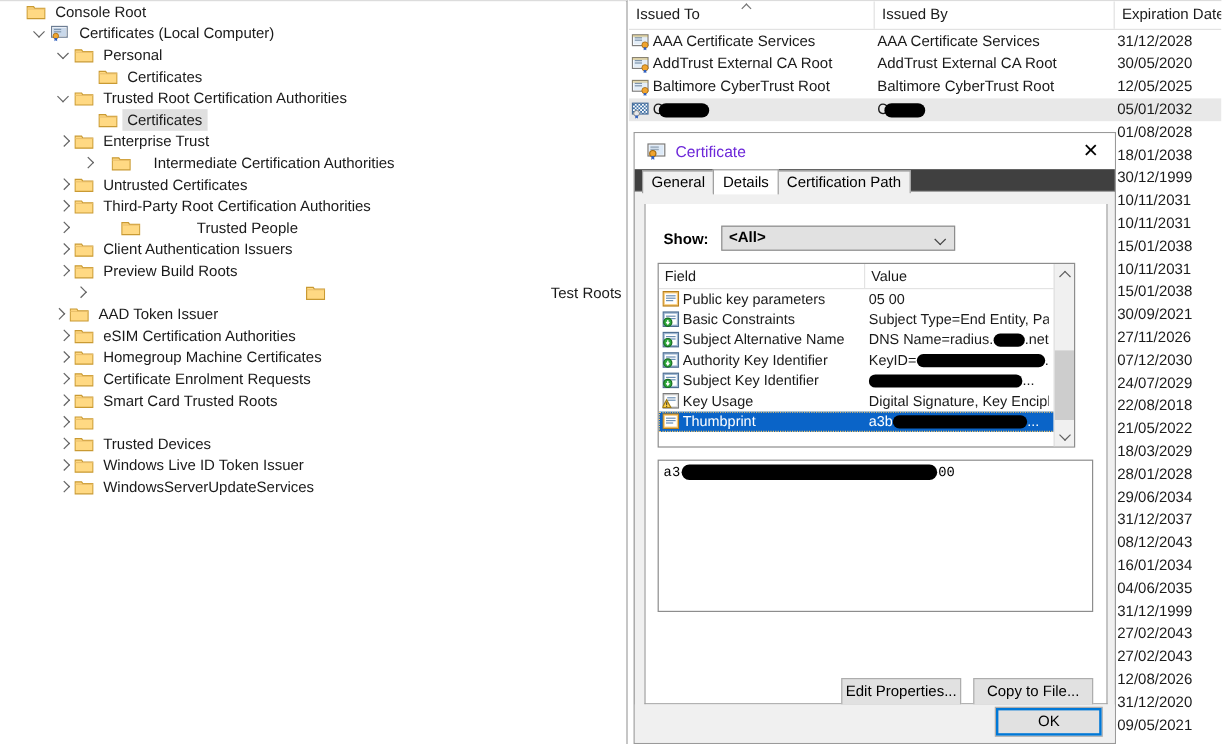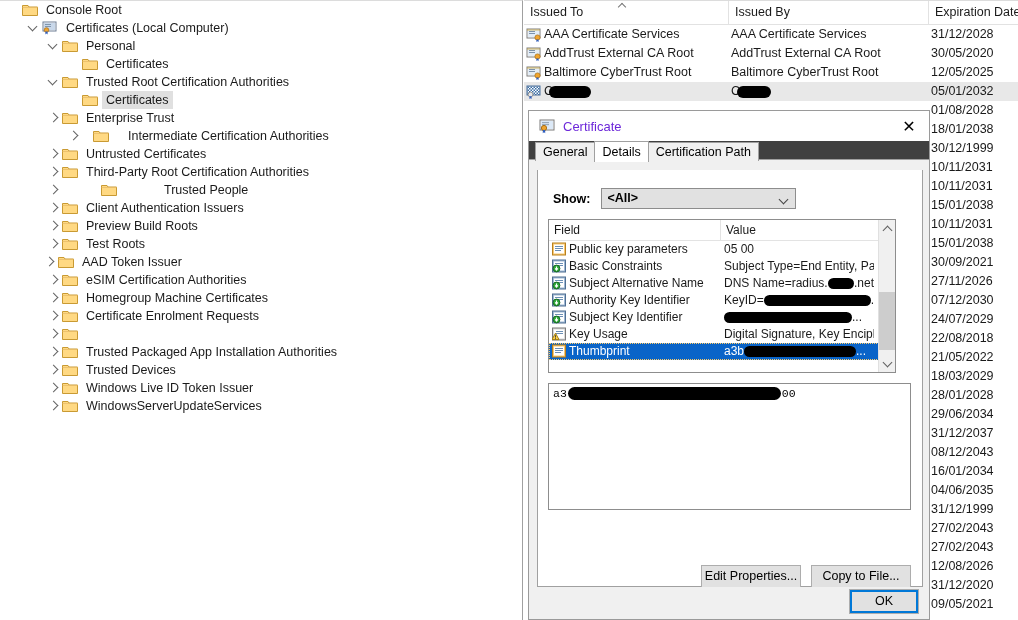--- a/index.html
+++ b/index.html
@@ -311,21 +311,21 @@
   }
   #footer {
     position: absolute;
     left: 0; bottom: 0;
     width: 400px; height: 32px;
     background: #f0f0f0;
   }
   #ok-button {
     position: absolute;
     right: 10px; top: 2px;
-    width: 70px; height: 25px;
+    width: 90px; height: 25px;
     background: #e1e1e1;
     border: 1px solid #adadad;
     outline: 2px solid #0078d7;
     outline-offset: -3px;
     font-size: 12.5px;
     line-height: 23px;
     text-align: center;
     color: #000;
     cursor: default;
   }
@@ -464,21 +464,21 @@
         <div class="tree-row" style="padding-left: 46px;">
           <span class="chev collapsed"></span>
           <span class="folder-ico">
             <svg width="16" height="14" viewBox="0 0 16 14">
               <path d="M0.5 2.5 L0.5 12.5 L15.5 12.5 L15.5 4 L7 4 L6 2.5 Z" fill="#ffd983" stroke="#c99a33" stroke-width="1"></path>
               <path d="M0.5 4.5 L15.5 4.5" stroke="#e8bc68" stroke-width="0.8"></path>
             </svg>
           </span>
           <span class="tree-label">Preview Build Roots</span>
         </div>
-        <div class="tree-row" style="padding-left: 46px;">
+        <div class="tree-row" style="padding-left: 60px; justify-content: space-between;">
           <span class="chev collapsed"></span>
           <span class="folder-ico">
             <svg width="16" height="14" viewBox="0 0 16 14">
               <path d="M0.5 2.5 L0.5 12.5 L15.5 12.5 L15.5 4 L7 4 L6 2.5 Z" fill="#ffd983" stroke="#c99a33" stroke-width="1"></path>
               <path d="M0.5 4.5 L15.5 4.5" stroke="#e8bc68" stroke-width="0.8"></path>
             </svg>
           </span>
           <span class="tree-label">Test Roots</span>
         </div>
         <div class="tree-row" style="padding-left: 42px;">
@@ -522,30 +522,30 @@
           <span class="tree-label">Certificate Enrolment Requests</span>
         </div>
         <div class="tree-row" style="padding-left: 46px;">
           <span class="chev collapsed"></span>
           <span class="folder-ico">
             <svg width="16" height="14" viewBox="0 0 16 14">
               <path d="M0.5 2.5 L0.5 12.5 L15.5 12.5 L15.5 4 L7 4 L6 2.5 Z" fill="#ffd983" stroke="#c99a33" stroke-width="1"></path>
               <path d="M0.5 4.5 L15.5 4.5" stroke="#e8bc68" stroke-width="0.8"></path>
             </svg>
           </span>
-        </div>
-        <div class="tree-row" style="padding-left: 46px;">
-          <span class="chev collapsed"></span>
-          <span class="folder-ico">
-            <svg width="16" height="14" viewBox="0 0 16 14">
-              <path d="M0.5 2.5 L0.5 12.5 L15.5 12.5 L15.5 4 L7 4 L6 2.5 Z" fill="#ffd983" stroke="#c99a33" stroke-width="1"></path>
-              <path d="M0.5 4.5 L15.5 4.5" stroke="#e8bc68" stroke-width="0.8"></path>
-            </svg>
-          </span>
-          <span class="tree-label">Trusted Packaged App Installation Authorities</span>
+          <span class="tree-label">Smart Card Trusted Roots</span>
+        </div>
+        <div class="tree-row" style="padding-left: 46px;">
+          <span class="chev collapsed"></span>
+          <span class="folder-ico">
+            <svg width="16" height="14" viewBox="0 0 16 14">
+              <path d="M0.5 2.5 L0.5 12.5 L15.5 12.5 L15.5 4 L7 4 L6 2.5 Z" fill="#ffd983" stroke="#c99a33" stroke-width="1"></path>
+              <path d="M0.5 4.5 L15.5 4.5" stroke="#e8bc68" stroke-width="0.8"></path>
+            </svg>
+          </span>
         </div>
         <div class="tree-row" style="padding-left: 46px;">
           <span class="chev collapsed"></span>
           <span class="folder-ico">
             <svg width="16" height="14" viewBox="0 0 16 14">
               <path d="M0.5 2.5 L0.5 12.5 L15.5 12.5 L15.5 4 L7 4 L6 2.5 Z" fill="#ffd983" stroke="#c99a33" stroke-width="1"></path>
               <path d="M0.5 4.5 L15.5 4.5" stroke="#e8bc68" stroke-width="0.8"></path>
             </svg>
           </span>
           <span class="tree-label">Trusted Devices</span>

